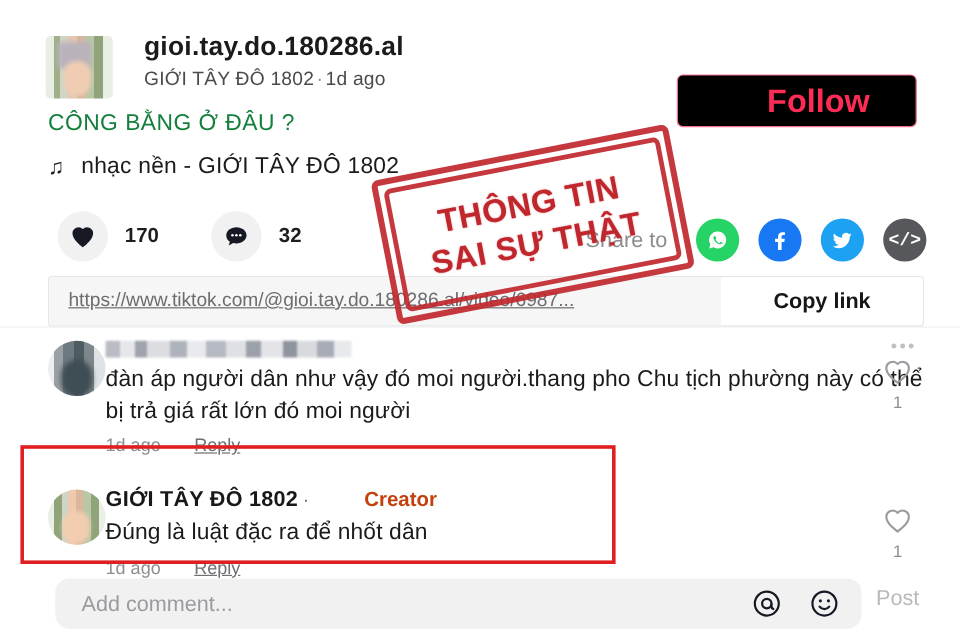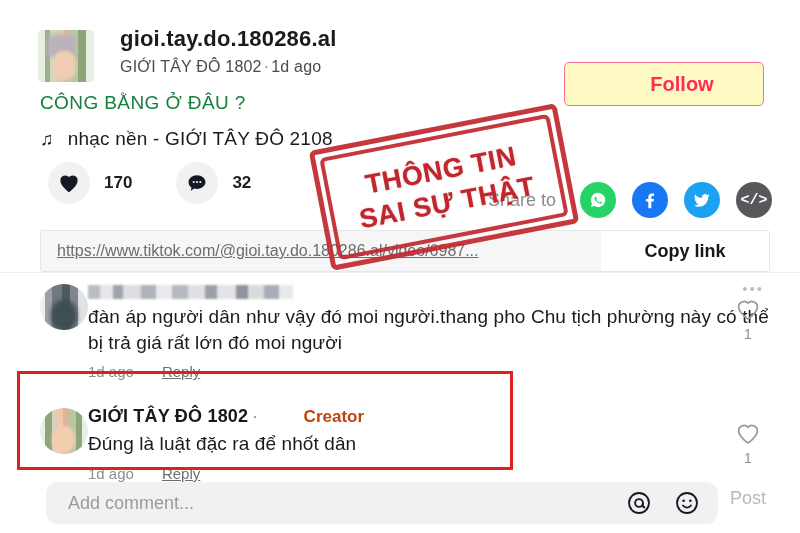--- a/index.html
+++ b/index.html
@@ -34,41 +34,41 @@
     font-size: 22px; font-weight: 700; color: #1b1b1b; letter-spacing: .2px;
   }
   .subline {
     position: absolute; left: 82px; top: 32px;
     font-size: 16px; color: #4b4b4b; letter-spacing: .2px;
   }
   .subline .dot { color: #8a8a8a; padding: 0 2px; }
 
   .follow-btn {
     position: absolute; right: 14px; top: 36px; width: 200px; height: 44px;
-    border: 1.5px solid #f5708c; border-radius: 5px; background: #fef9c3;
-    color: #fe2c55; font-size: 20px; font-weight: 700;
+    border: 1.5px solid #f5708c; border-radius: 5px; background: #000000;
+    color: #fe2c55; font-size: 27px; font-weight: 700;
     display: flex; align-items: center; justify-content: center;
     cursor: pointer;
     padding-left: 36px;
   }
 
   
   .caption {
     position: absolute; left: 40px; top: 92px;
     font-size: 19px; color: #15803d; letter-spacing: .4px;
   }
   .music-row {
     position: absolute; left: 40px; top: 128px;
     font-size: 19px; color: #1b1b1b; letter-spacing: .2px;
     display: flex; align-items: center; gap: 14px;
   }
   .music-note { font-size: 18px; color: #1b1b1b; }
 
   
-  .stats { position: absolute; left: 48px; top: 162px; display: flex; align-items: center; gap: 18px; }
+  .stats { position: absolute; left: 48px; top: 176px; display: flex; align-items: center; gap: 18px; }
   .stat { display: flex; align-items: center; gap: 14px; }
   .stat + .stat { margin-left: 26px; }
   .circle-ico {
     width: 42px; height: 42px; border-radius: 50%; background: #f1f1f2;
     display: flex; align-items: center; justify-content: center; cursor: pointer;
   }
   .stat-num { font-size: 17px; color: #1e1e1e; font-weight: 600; }
 
   
   .share-to {
@@ -187,21 +187,21 @@
     <div class="subline">
       <span>GIỚI TÂY ĐÔ 1802</span><span class="dot">·</span><span>1d ago</span>
     </div>
     <div class="follow-btn">Follow</div>
   </div>
 
   <div class="caption">CÔNG BẰNG Ở ĐÂU ?</div>
 
   <div class="music-row">
     <span class="music-note">♫</span>
-    <span>nhạc nền - GIỚI TÂY ĐÔ 2108</span>
+    <span>nhạc nền - GIỚI TÂY ĐÔ 1802</span>
   </div>
 
   <div class="stats">
     <div class="stat">
       <div class="circle-ico">
         <svg width="22" height="20" viewBox="0 0 24 22" aria-hidden="true">
           <path d="M12 21S2.5 14.6 2.5 8.2A5.6 5.6 0 0 1 12 4.3 5.6 5.6 0 0 1 21.5 8.2C21.5 14.6 12 21 12 21z" fill="#161823"></path>
         </svg>
       </div>
       <span class="stat-num">170</span>

